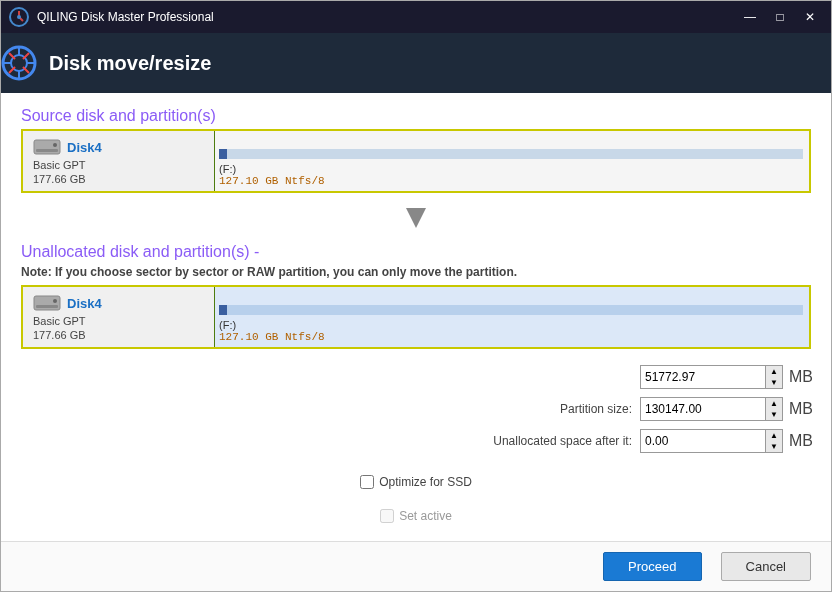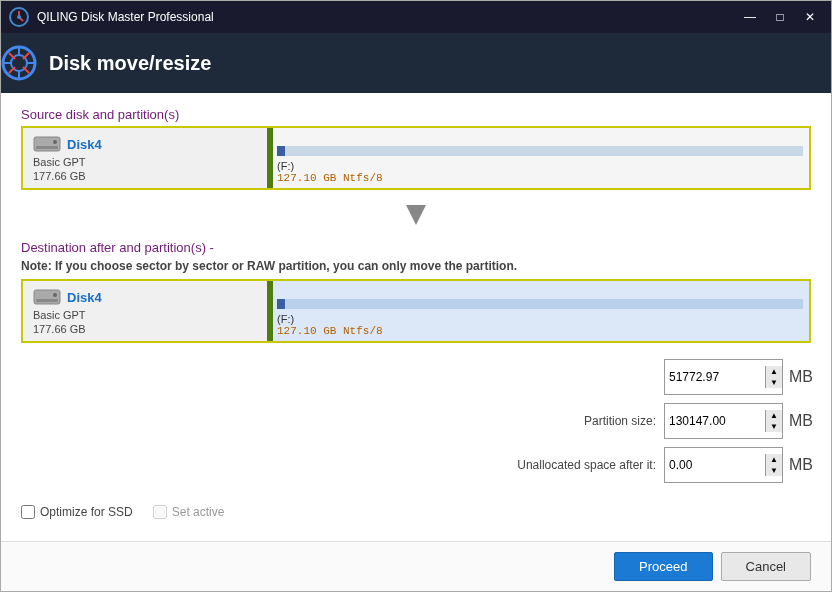--- a/index.html
+++ b/index.html
@@ -80,36 +80,36 @@
     .content {
       flex: 1;
       padding: 14px 20px;
       display: flex;
       flex-direction: column;
       gap: 10px;
       overflow: hidden;
     }
 
     .section-label {
-      font-size: 13px;
-      color: #701a75;
+      font-size: 16px;
+      color: #8b5cf6;
       margin-bottom: 4px;
     }
 
     
     .disk-card {
       border: 2px solid #c8c800;
       display: flex;
       height: 64px;
       background: #f5f5f5;
     }
     .disk-info {
-      width: 250px;
+      width: 192px;
       padding: 6px 10px;
-      border-right: 6px solid #4d7c0f;
+      border-right: 1px solid #4d7c0f;
       background: #f0f0f0;
       display: flex;
       flex-direction: column;
       justify-content: center;
     }
     .disk-name {
       font-weight: bold;
       color: #1a6fc4;
       font-size: 13px;
       display: flex;
@@ -192,21 +192,22 @@
       color: #444;
       font-size: 12px;
       margin-right: 8px;
       text-align: right;
     }
     .field-input-wrap {
       display: flex;
       align-items: center;
       border: 1px solid #999;
       background: #fff;
-      height: 36px;
+      height: 24px;
+      gap: 24px;
     }
     .field-input {
       width: 100px;
       height: 22px;
       border: none;
       outline: none;
       padding: 0 4px;
       font-size: 12px;
       font-family: inherit;
     }
@@ -235,20 +236,21 @@
       font-size: 16px;
       width: 22px;
     }
 
     
     .checkbox-row {
       display: flex;
       align-items: center;
       gap: 20px;
       margin-top: 4px;
+      flex-direction: column;
     }
     .check-item {
       display: flex;
       align-items: center;
       gap: 5px;
       font-size: 12px;
       color: #444;
     }
     .check-item input[type=checkbox] {
       width: 14px;
@@ -256,21 +258,21 @@
     }
     .check-item.disabled {
       color: #999;
     }
 
     
     .footer {
       padding: 10px 20px;
       display: flex;
       justify-content: flex-end;
-      gap: 8px;
+      gap: 19px;
       border-top: 1px solid #ddd;
       background: #fafafa;
     }
     .btn {
       padding: 6px 24px;
       font-size: 13px;
       font-family: inherit;
       cursor: pointer;
       border: 1px solid #aaa;
       border-radius: 2px;
@@ -350,21 +352,21 @@
       </div>
     </div>
 
     <div class="arrow-container">
       <svg width="30" height="30" viewBox="0 0 30 30">
         <polygon points="5,5 25,5 15,25" fill="#888"></polygon>
       </svg>
     </div>
 
     <div>
-      <div class="section-label">Destination after and partition(s) -</div>
+      <div class="section-label">Unallocated disk and partition(s) -</div>
       <div class="dest-note section-label">Note: If you choose sector by sector or RAW partition, you can only move the partition.</div>
       <div style="margin-top:6px">
         <div class="disk-card-dest">
           <div class="disk-info" style="background:#f0f0f0;">
             <div class="disk-name">
               <svg width="28" height="20" viewBox="0 0 28 20">
                 <rect x="1" y="3" width="26" height="14" rx="2" fill="#aaa" stroke="#888" stroke-width="1"></rect>
                 <rect x="3" y="12" width="22" height="3" rx="1" fill="#888"></rect>
                 <circle cx="22" cy="8" r="2" fill="#666"></circle>
               </svg>

